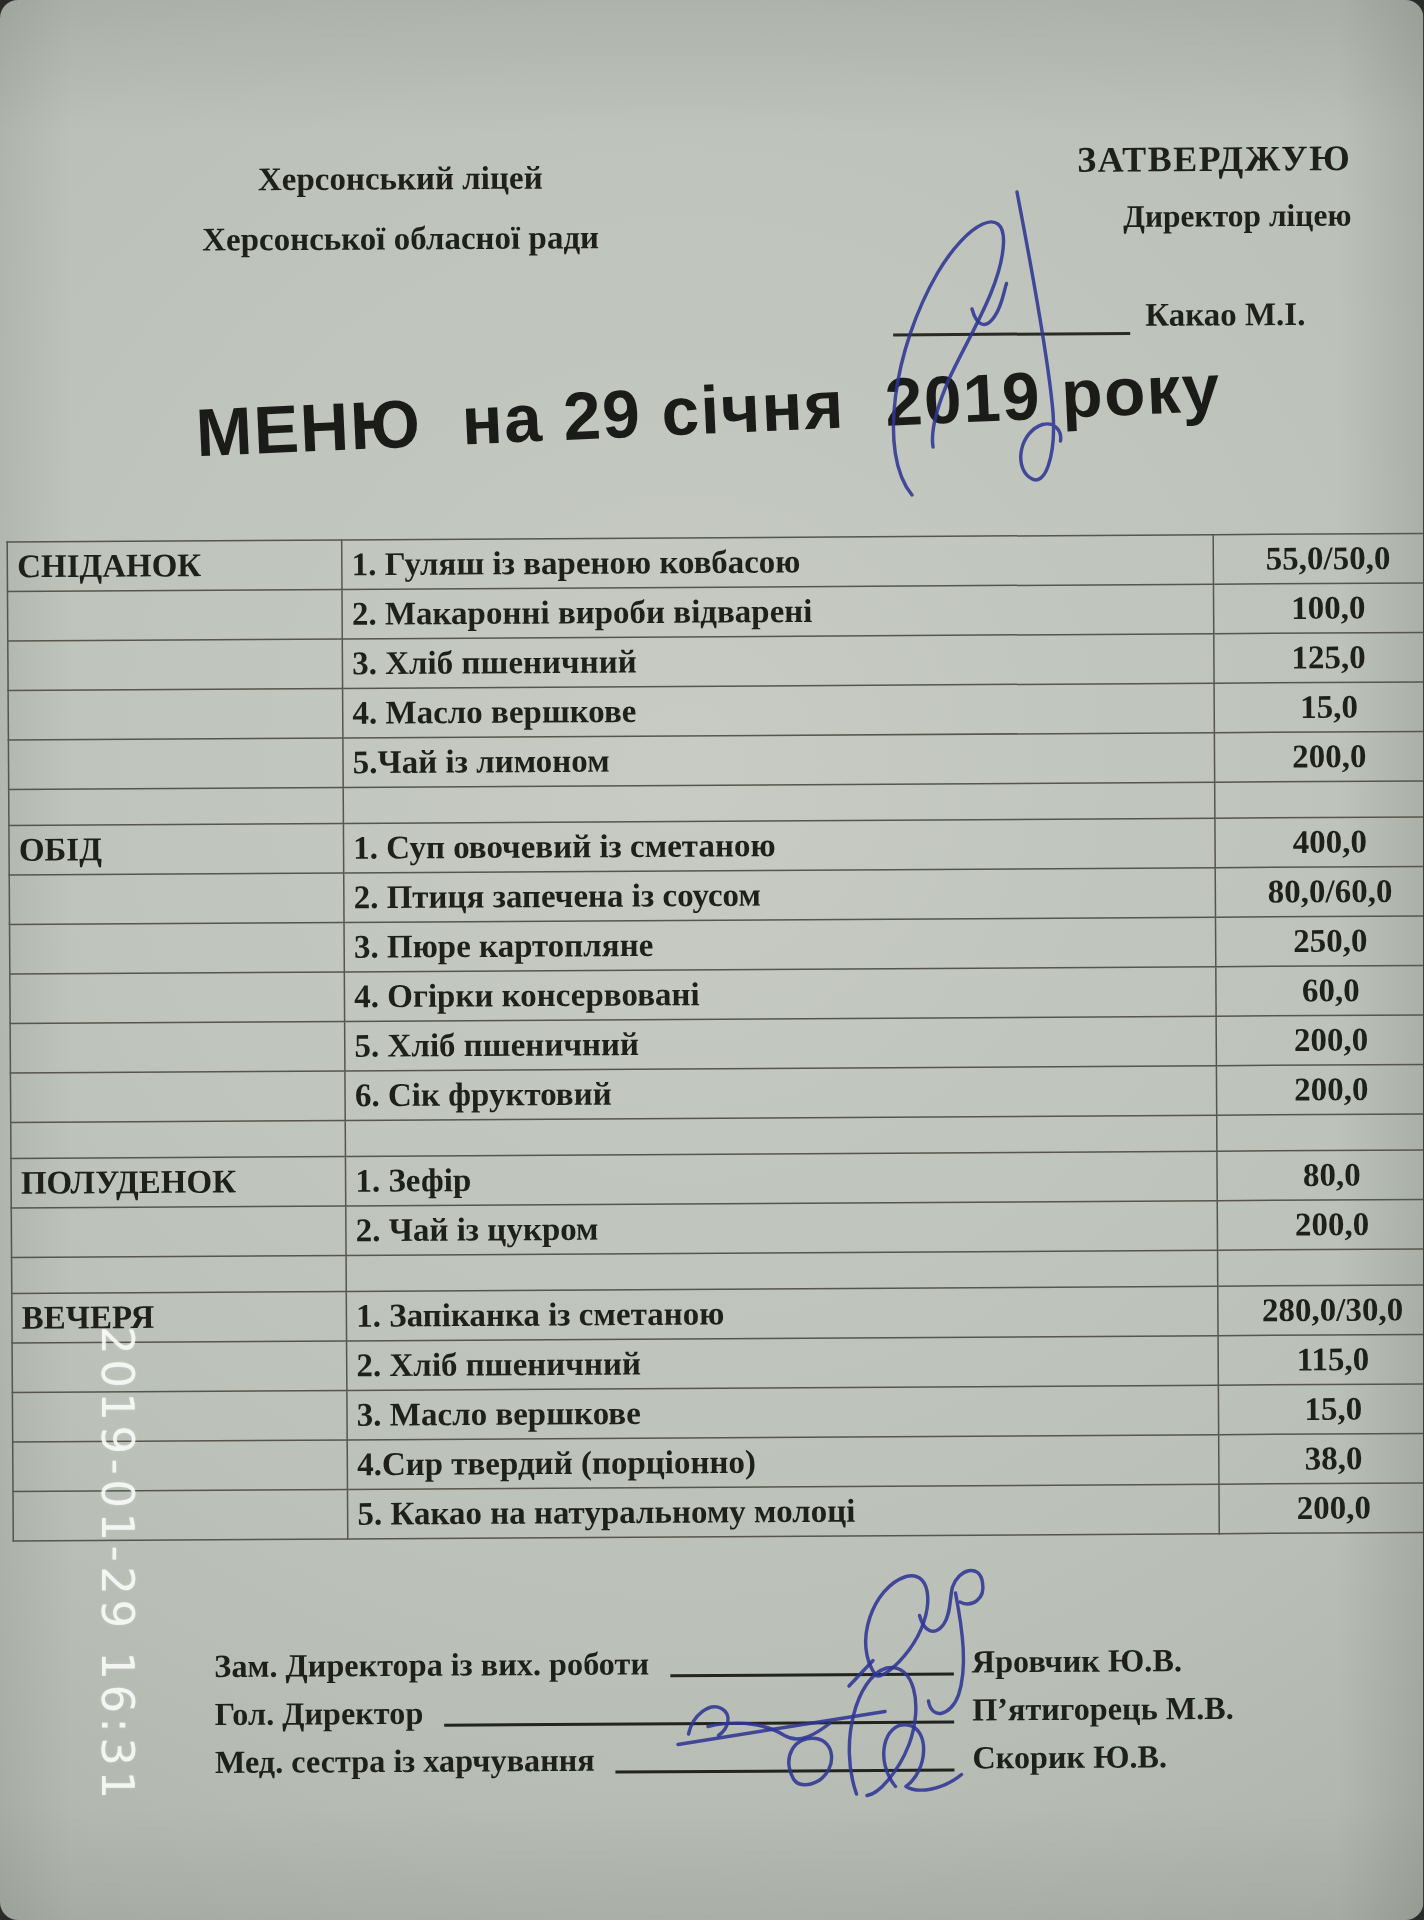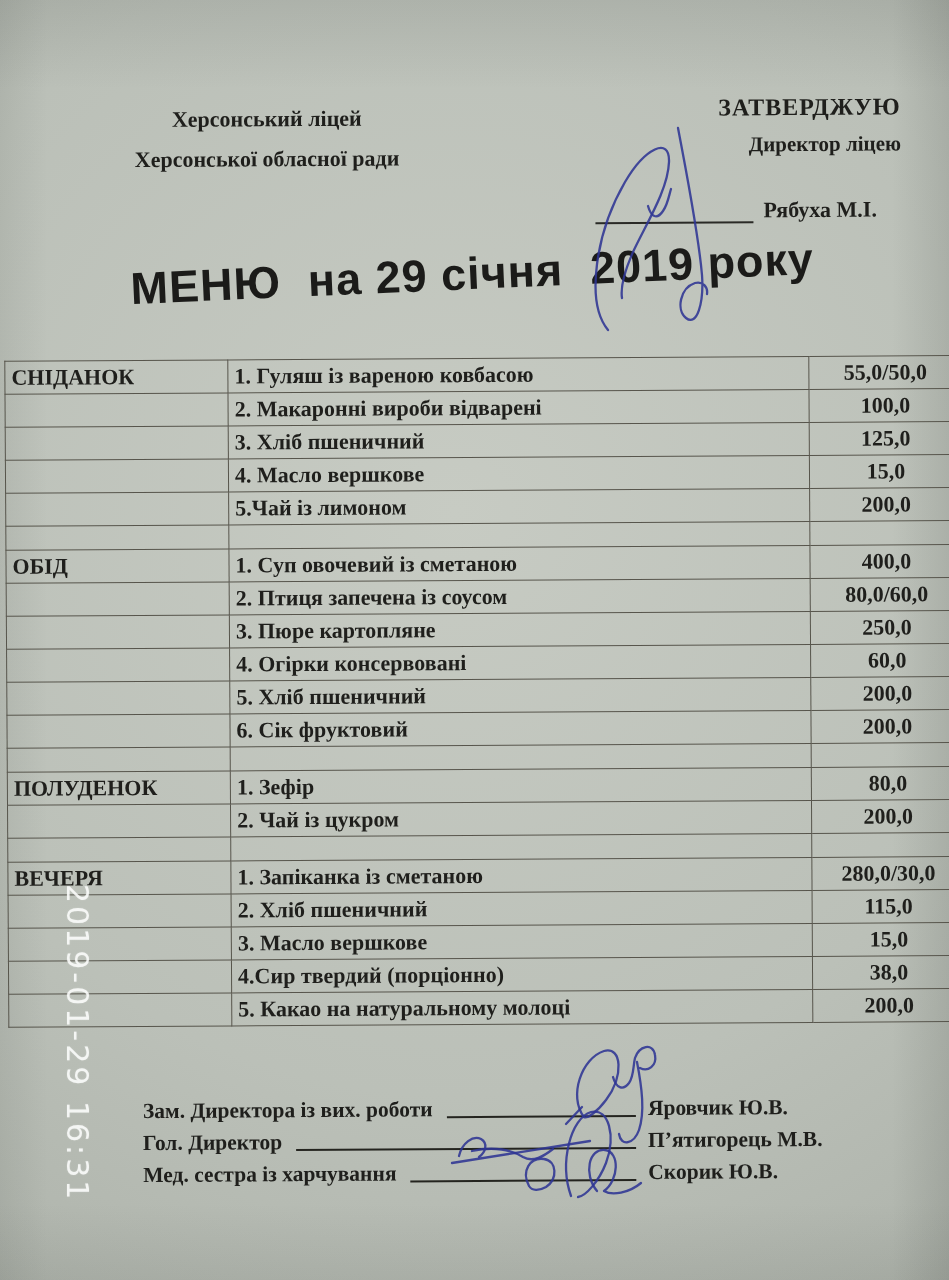--- a/index.html
+++ b/index.html
@@ -4,21 +4,21 @@
 <style>
   html,body{margin:0;padding:0;background:#2a2a2a;}
   .photo{
     position:relative; width:949px; height:1280px; overflow:hidden;
     background:
       linear-gradient(180deg, rgba(40,45,40,.10) 0%, rgba(40,45,40,0) 7%),
       linear-gradient(270deg, rgba(40,45,40,.12) 0%, rgba(40,45,40,0) 6%),
       linear-gradient(90deg, rgba(40,45,40,.08) 0%, rgba(40,45,40,0) 5%),
       linear-gradient(0deg, rgba(40,45,40,.08) 0%, rgba(40,45,40,0) 6%),
       radial-gradient(130% 95% at 48% 40%, #c7cbc3 0%, #bbc0b8 48%, #adb2aa 78%, #999f97 100%);
-    font-family:"Liberation Serif", serif; color:#1f1f1c;
+    font-family:"Liberation Serif", serif; color:#1f1f1c;border-radius:12px;
   }
   .sheet{position:absolute; inset:0; transform:rotate(-0.35deg);}
   
   .org{position:absolute; left:85px; top:98px; width:370px; text-align:center;
        font-weight:bold; font-size:22px; line-height:40px;}
   .approve{position:absolute; left:598px; top:96px; width:312px;}
   .approve .stamp{text-align:right; font-weight:bold; font-size:24px; letter-spacing:1px; padding-right:6px;}
   .approve .role{text-align:right; font-weight:bold; font-size:21px; margin-top:11px; padding-right:6px;}
   .approve .sigrow{display:flex; align-items:flex-end; margin-top:38px;}
   .approve .sigline{width:158px; height:26px; border-bottom:2px solid #2a2a26;}
@@ -59,21 +59,21 @@
     <div class="org">
       <div>Херсонський ліцей</div>
       <div>Херсонської обласної ради</div>
     </div>
 
     <div class="approve">
       <div class="stamp">ЗАТВЕРДЖУЮ</div>
       <div class="role">Директор ліцею</div>
       <div class="sigrow">
         <div class="sigline"></div>
-        <div class="signame">Рябуха М.І.</div>
+        <div class="signame">Какао М.І.</div>
       </div>
     </div>
 
     <div class="title">МЕНЮ  на 29 січня  2019 року</div>
 
     <table class="menu">
       <tbody>
   <tr>
     <td class="cat">СНІДАНОК</td>
     <td class="dish">1. Гуляш із вареною ковбасою</td>

